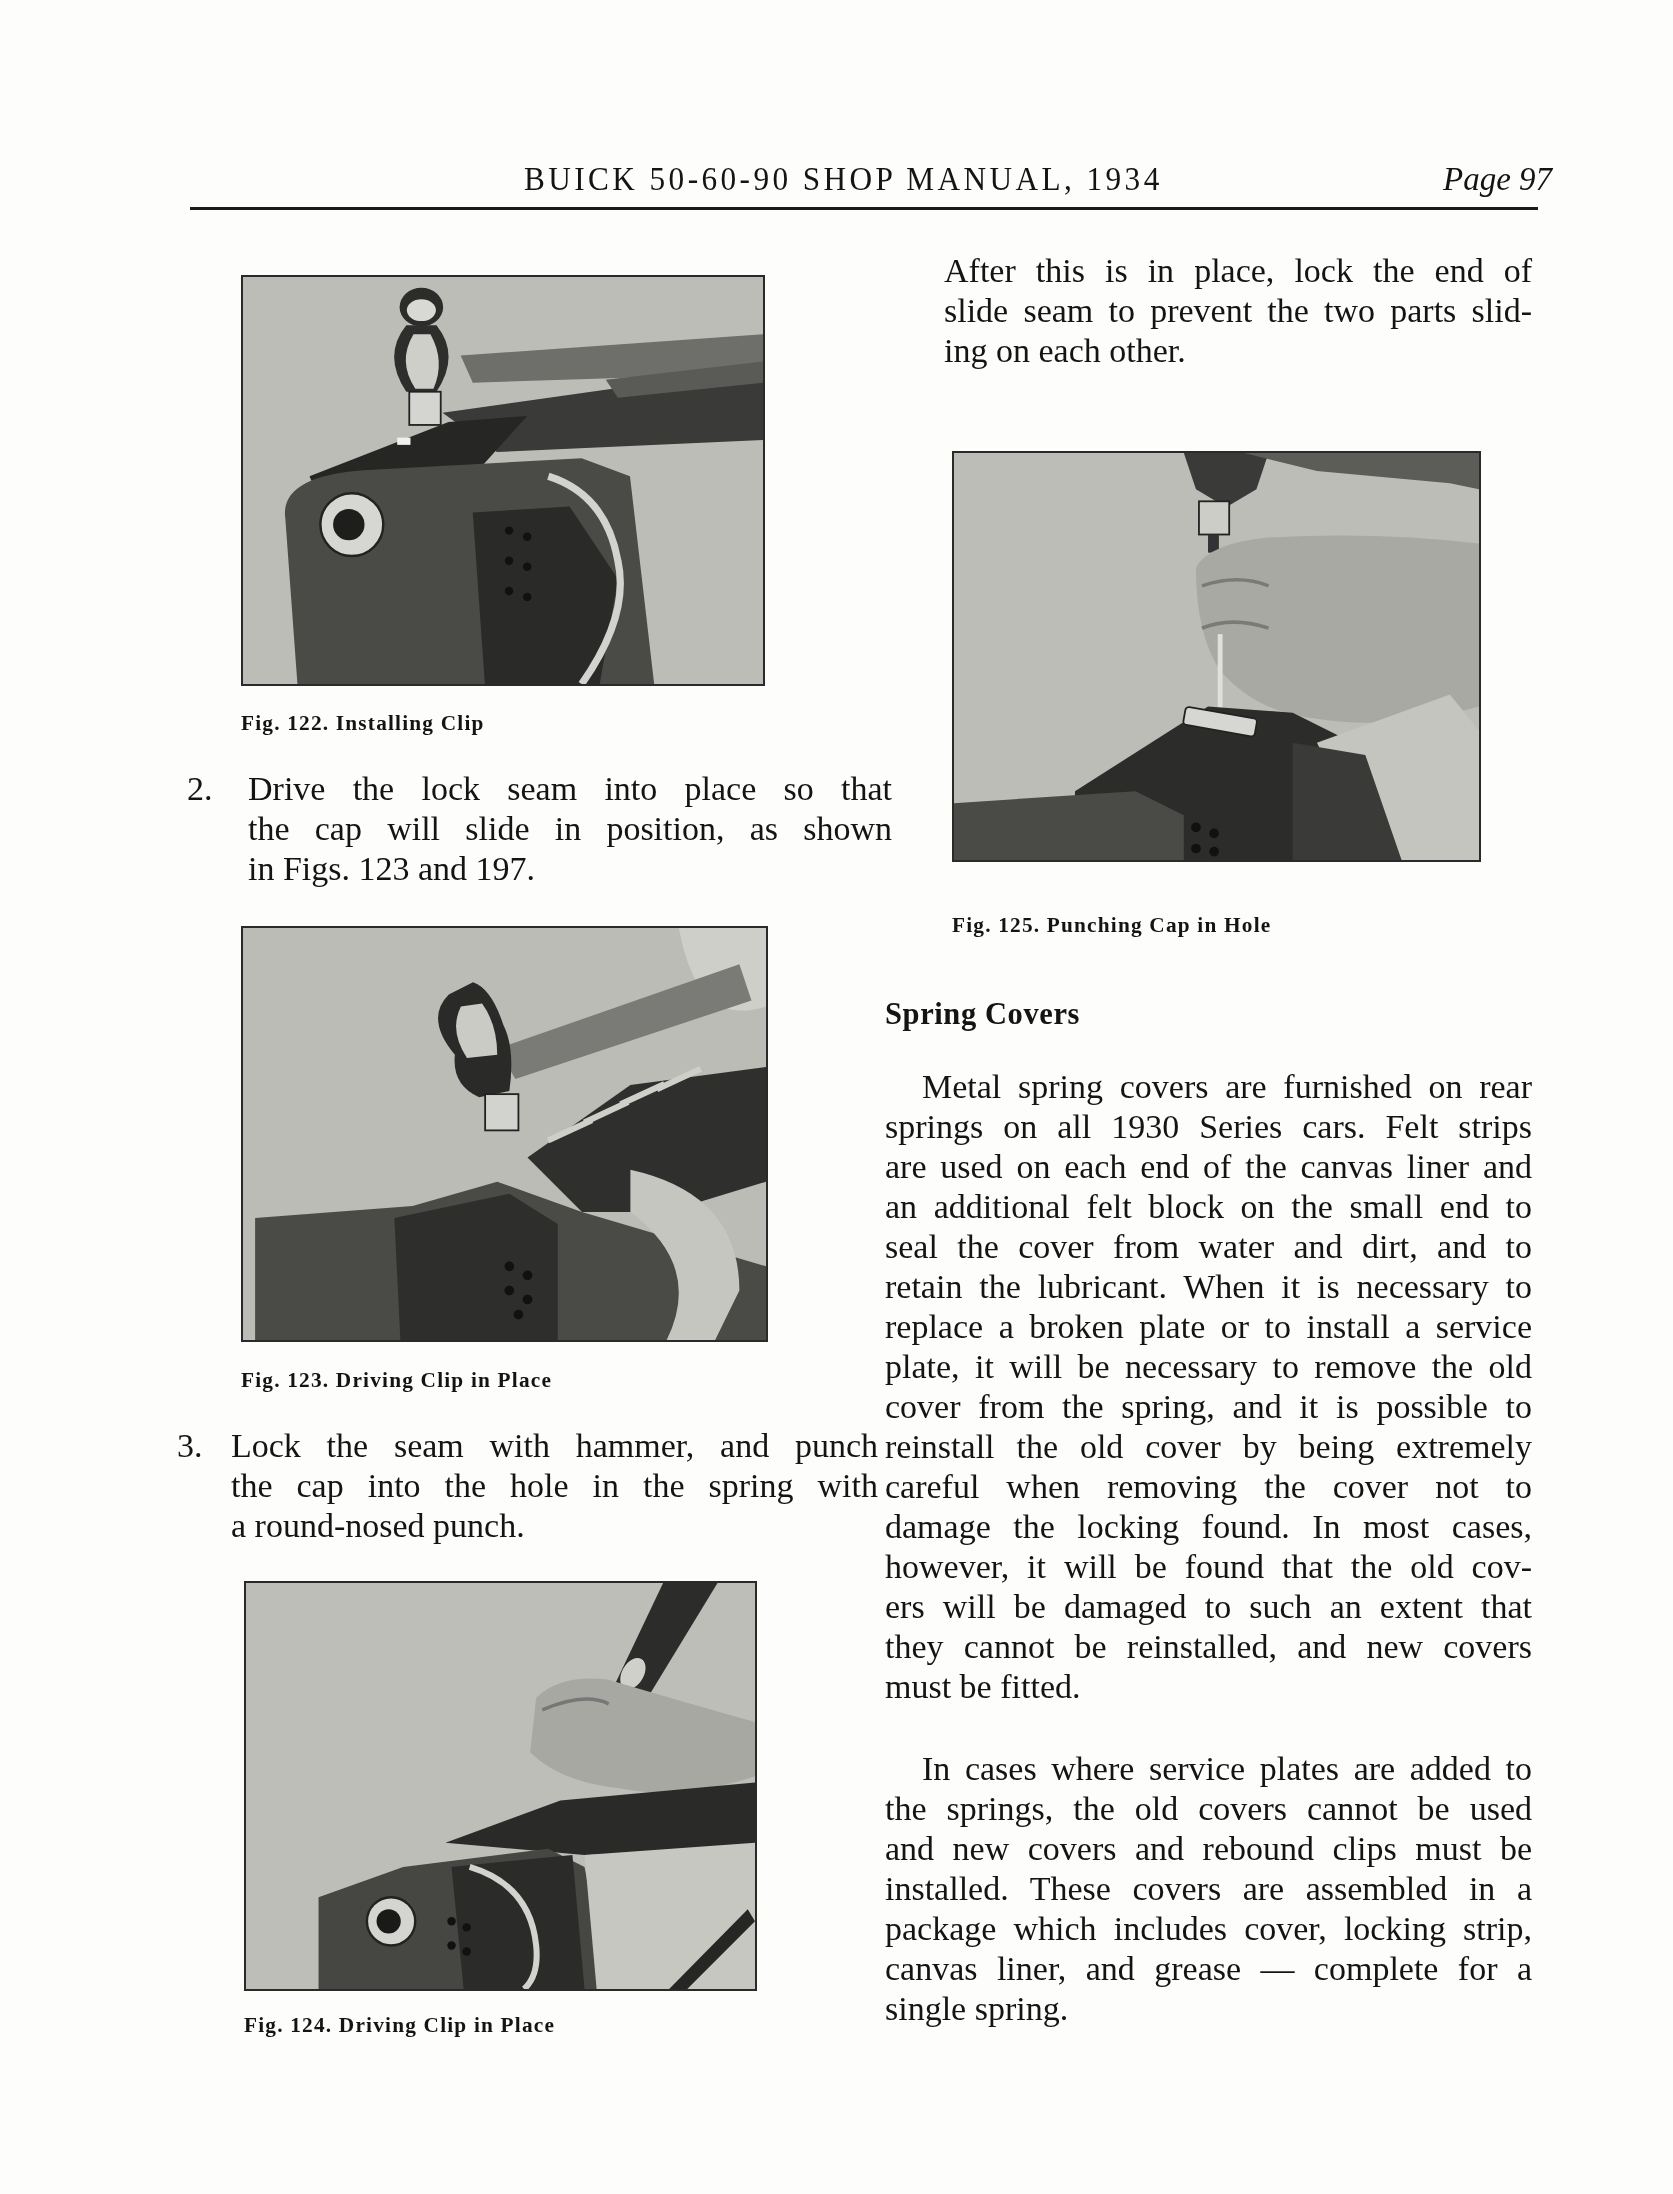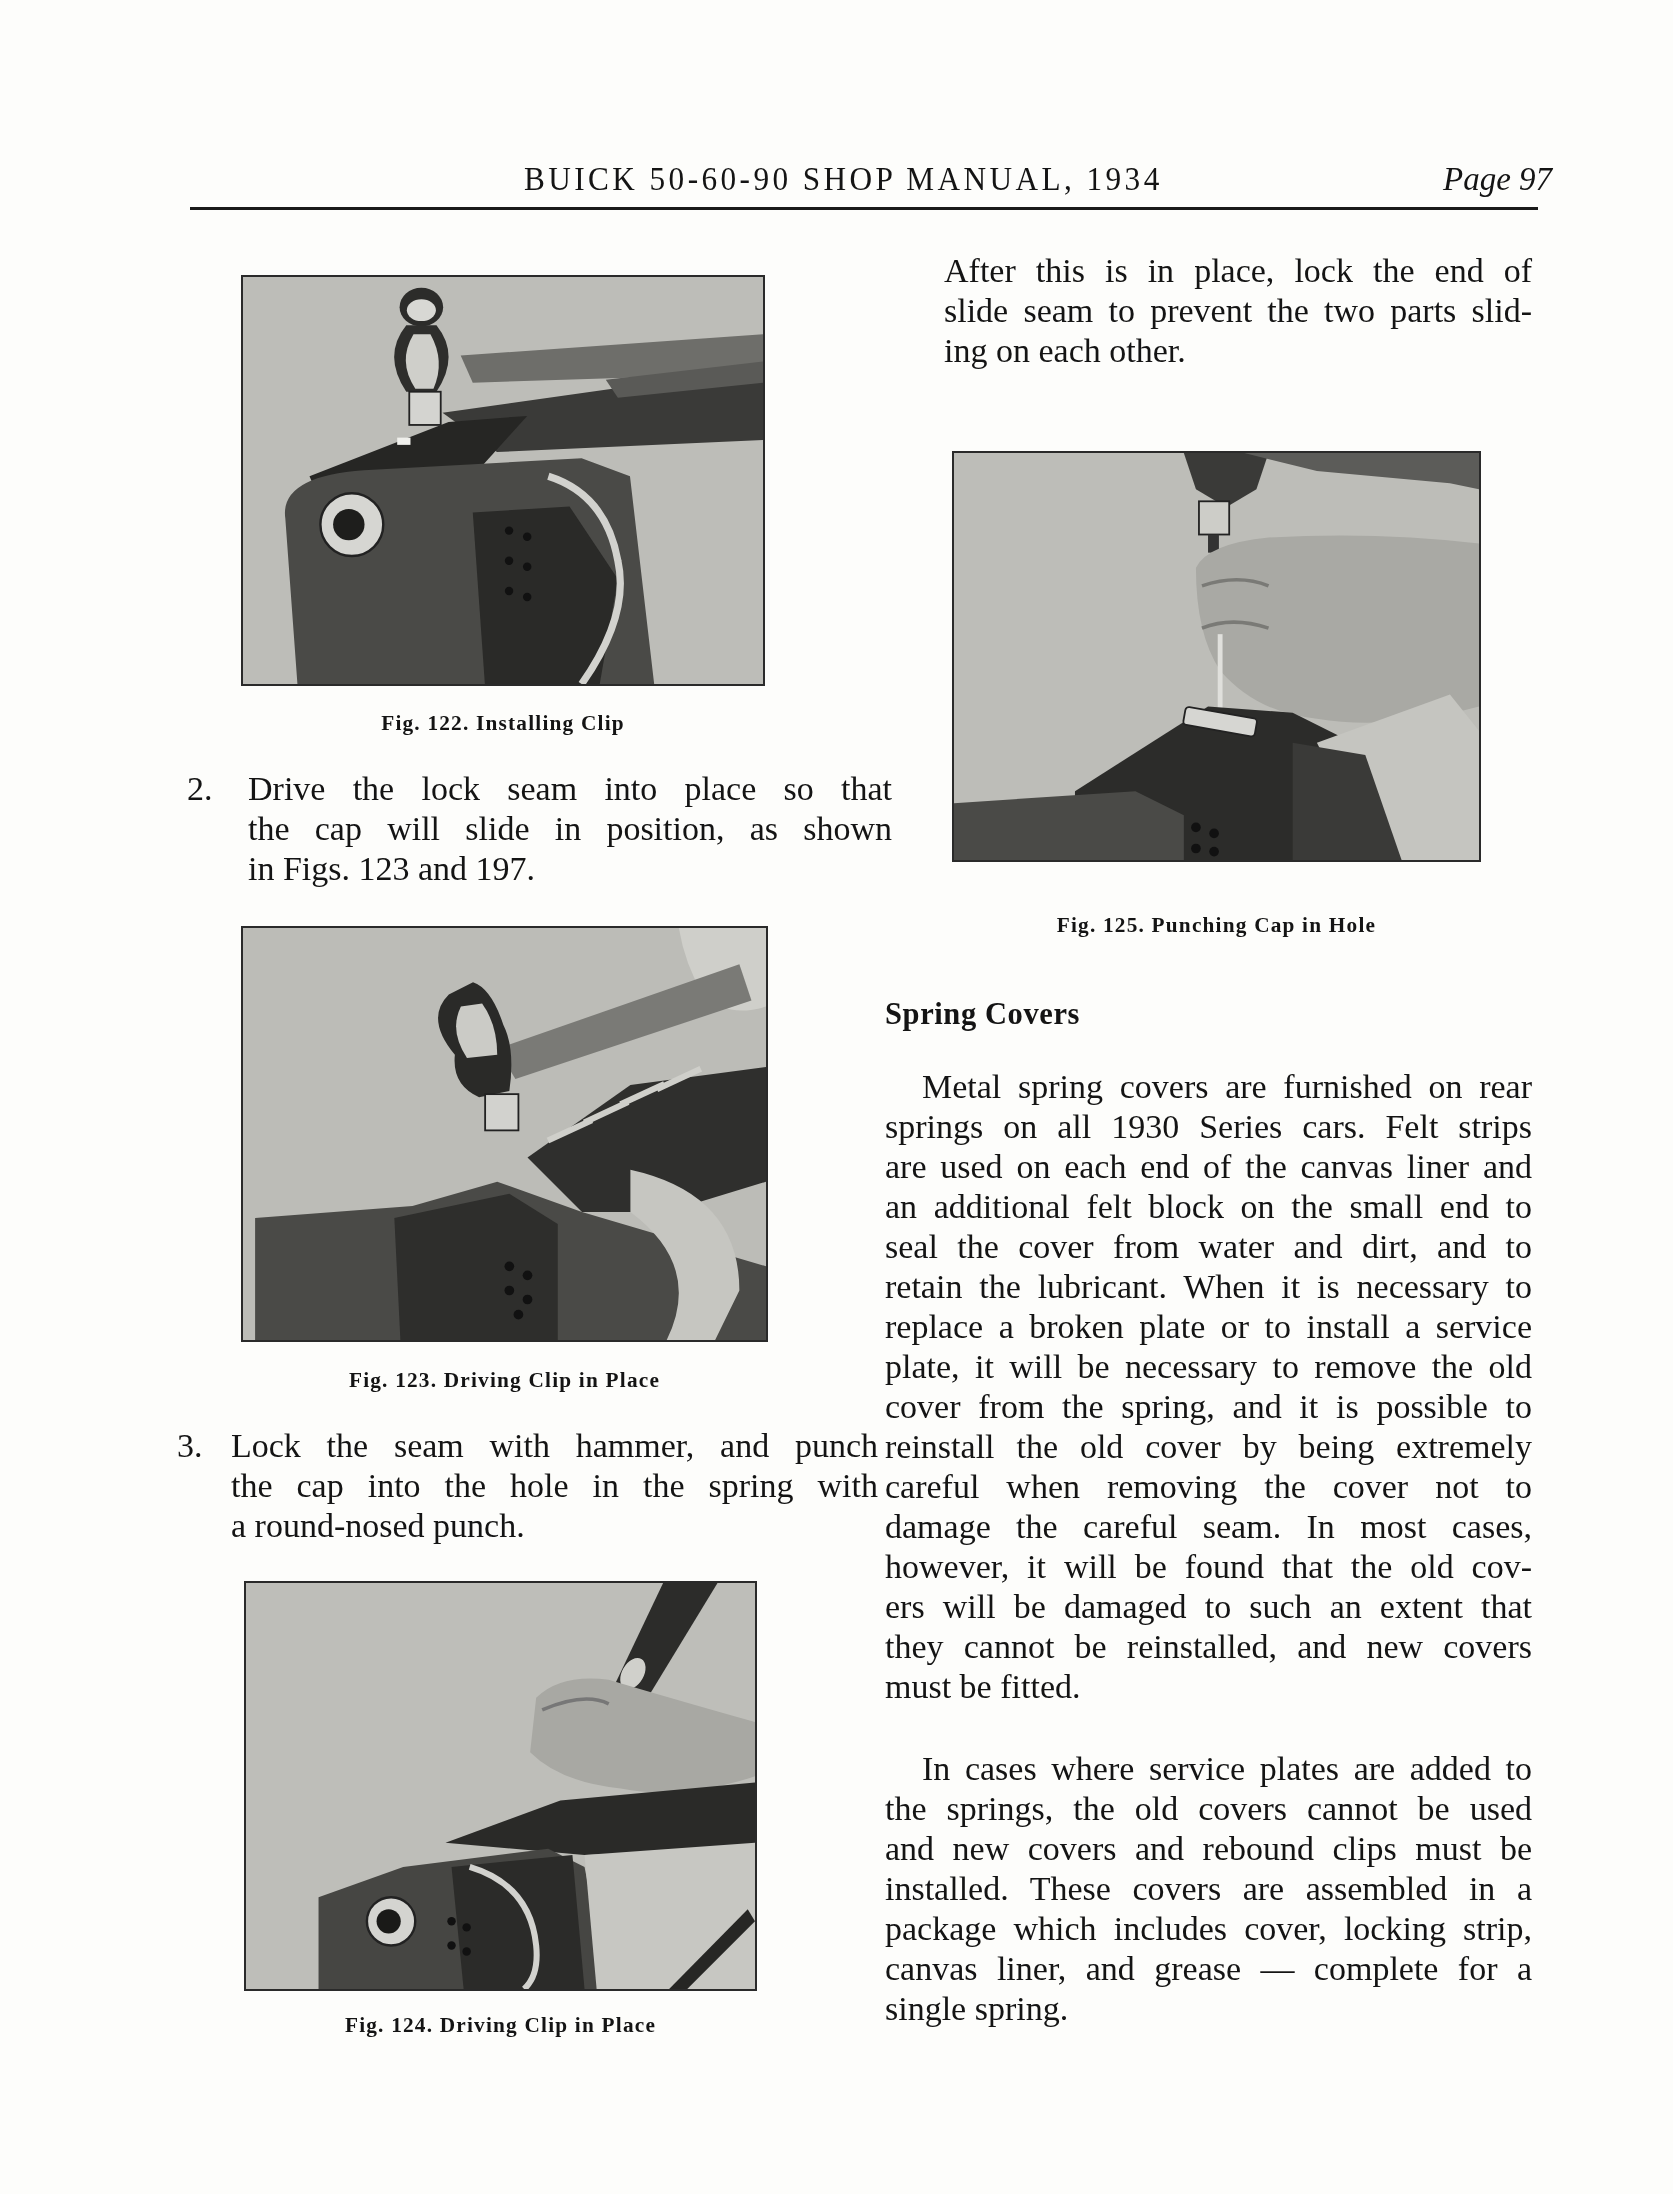--- a/index.html
+++ b/index.html
@@ -25,21 +25,21 @@
     
     .figure {
       border: 2.4px solid #2a2a2a;
       box-sizing: border-box;
       background: #b9b9b5;
       overflow: hidden;
     }
     .figure svg { width: 100%; height: 100%; display: block; }
     .caption {
       font-family: "Liberation Serif", serif; font-weight: bold; font-size: 21.3px;
-      letter-spacing: 1.2px; white-space: nowrap; text-align: center;
+      letter-spacing: 1.2px; white-space: nowrap; text-align: left;
     }
     
     .para {
       font-size: 34px; line-height: 40px; text-align: justify;
       text-align-last: left;
     }
     .para .line { display: block; text-align: justify; text-align-last: justify; white-space: nowrap; }
     .para .line.last { text-align-last: left; }
     .num-item { display: flex; }
     .num-item .num { width: 61px; flex: none; font-size: 34px; line-height: 40px; }
@@ -218,21 +218,21 @@
   <span class="line">springs on all 1930 Series cars.  Felt strips</span>
   <span class="line">are used on each end of the canvas liner and</span>
   <span class="line">an additional felt block on the small end to</span>
   <span class="line">seal the cover from water and dirt, and to</span>
   <span class="line">retain the lubricant.  When it is necessary to</span>
   <span class="line">replace a broken plate or to install a service</span>
   <span class="line">plate, it will be necessary to remove the old</span>
   <span class="line">cover from the spring, and it is possible to</span>
   <span class="line">reinstall the old cover by being extremely</span>
   <span class="line">careful when removing the cover not to</span>
-  <span class="line">damage the careful seam.  In most cases,</span>
+  <span class="line">damage the locking found.  In most cases,</span>
   <span class="line">however, it will be found that the old cov-</span>
   <span class="line">ers will be damaged to such an extent that</span>
   <span class="line">they cannot be reinstalled, and new covers</span>
   <span class="line last">must be fitted.</span>
 </div>
 
 <div class="abs para" style="left:885px; top:1749px; width:647px;">
   <span class="line" style="padding-left:37px;">In cases where service plates are added to</span>
   <span class="line">the springs, the old covers cannot be used</span>
   <span class="line">and new covers and rebound clips must be</span>

